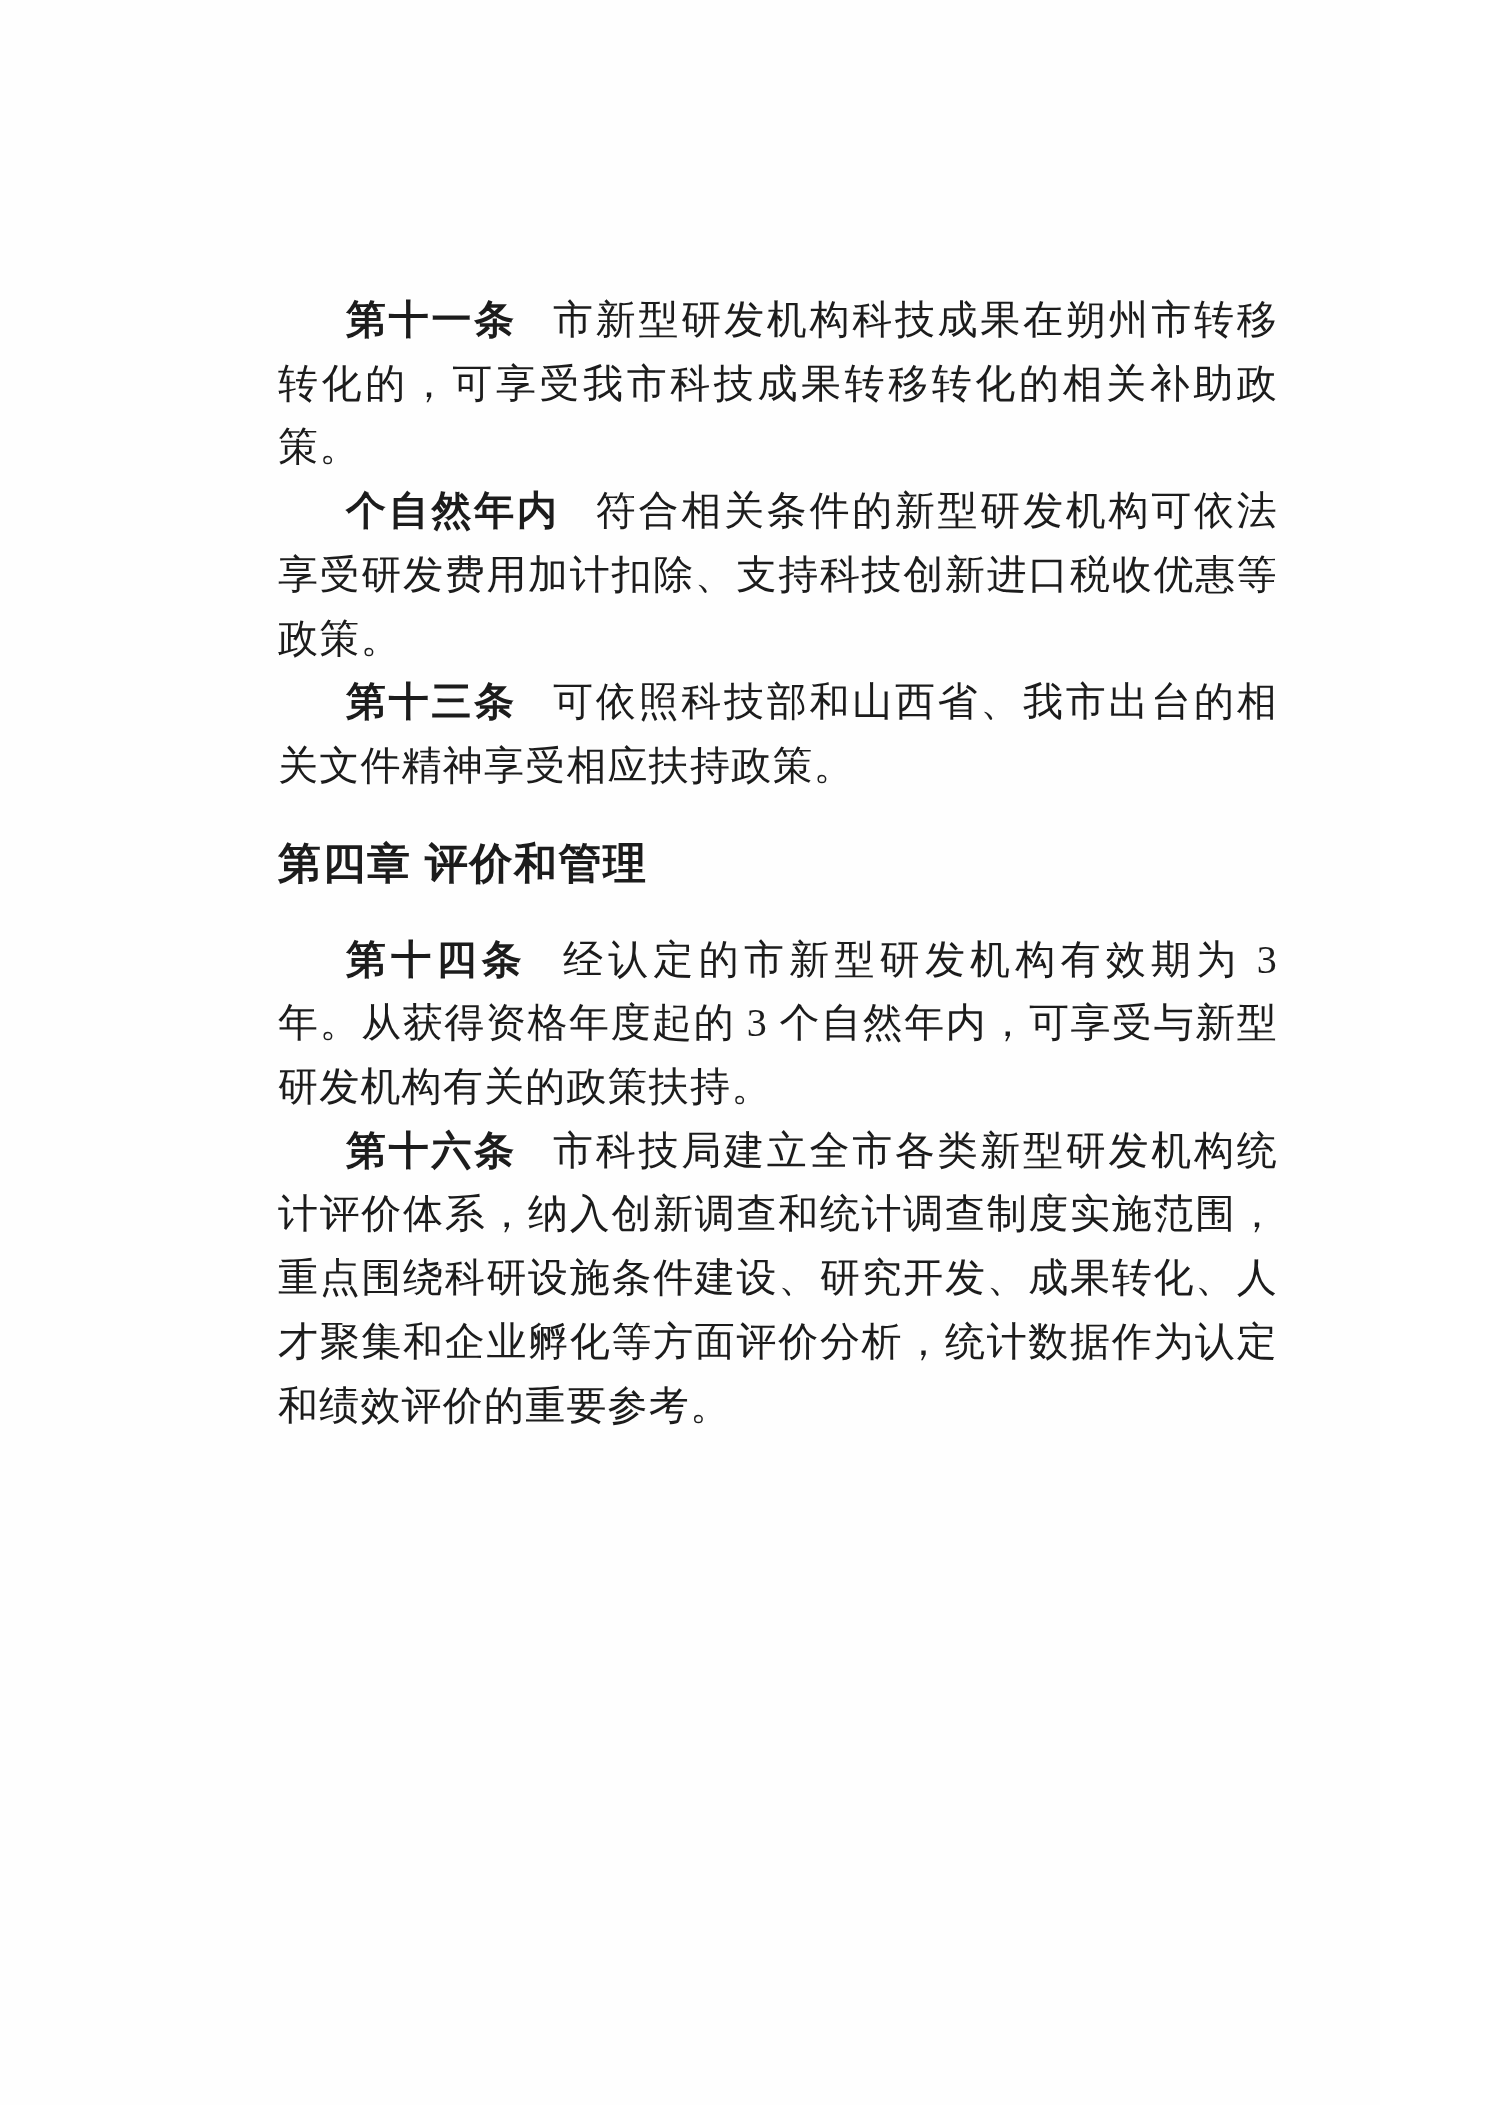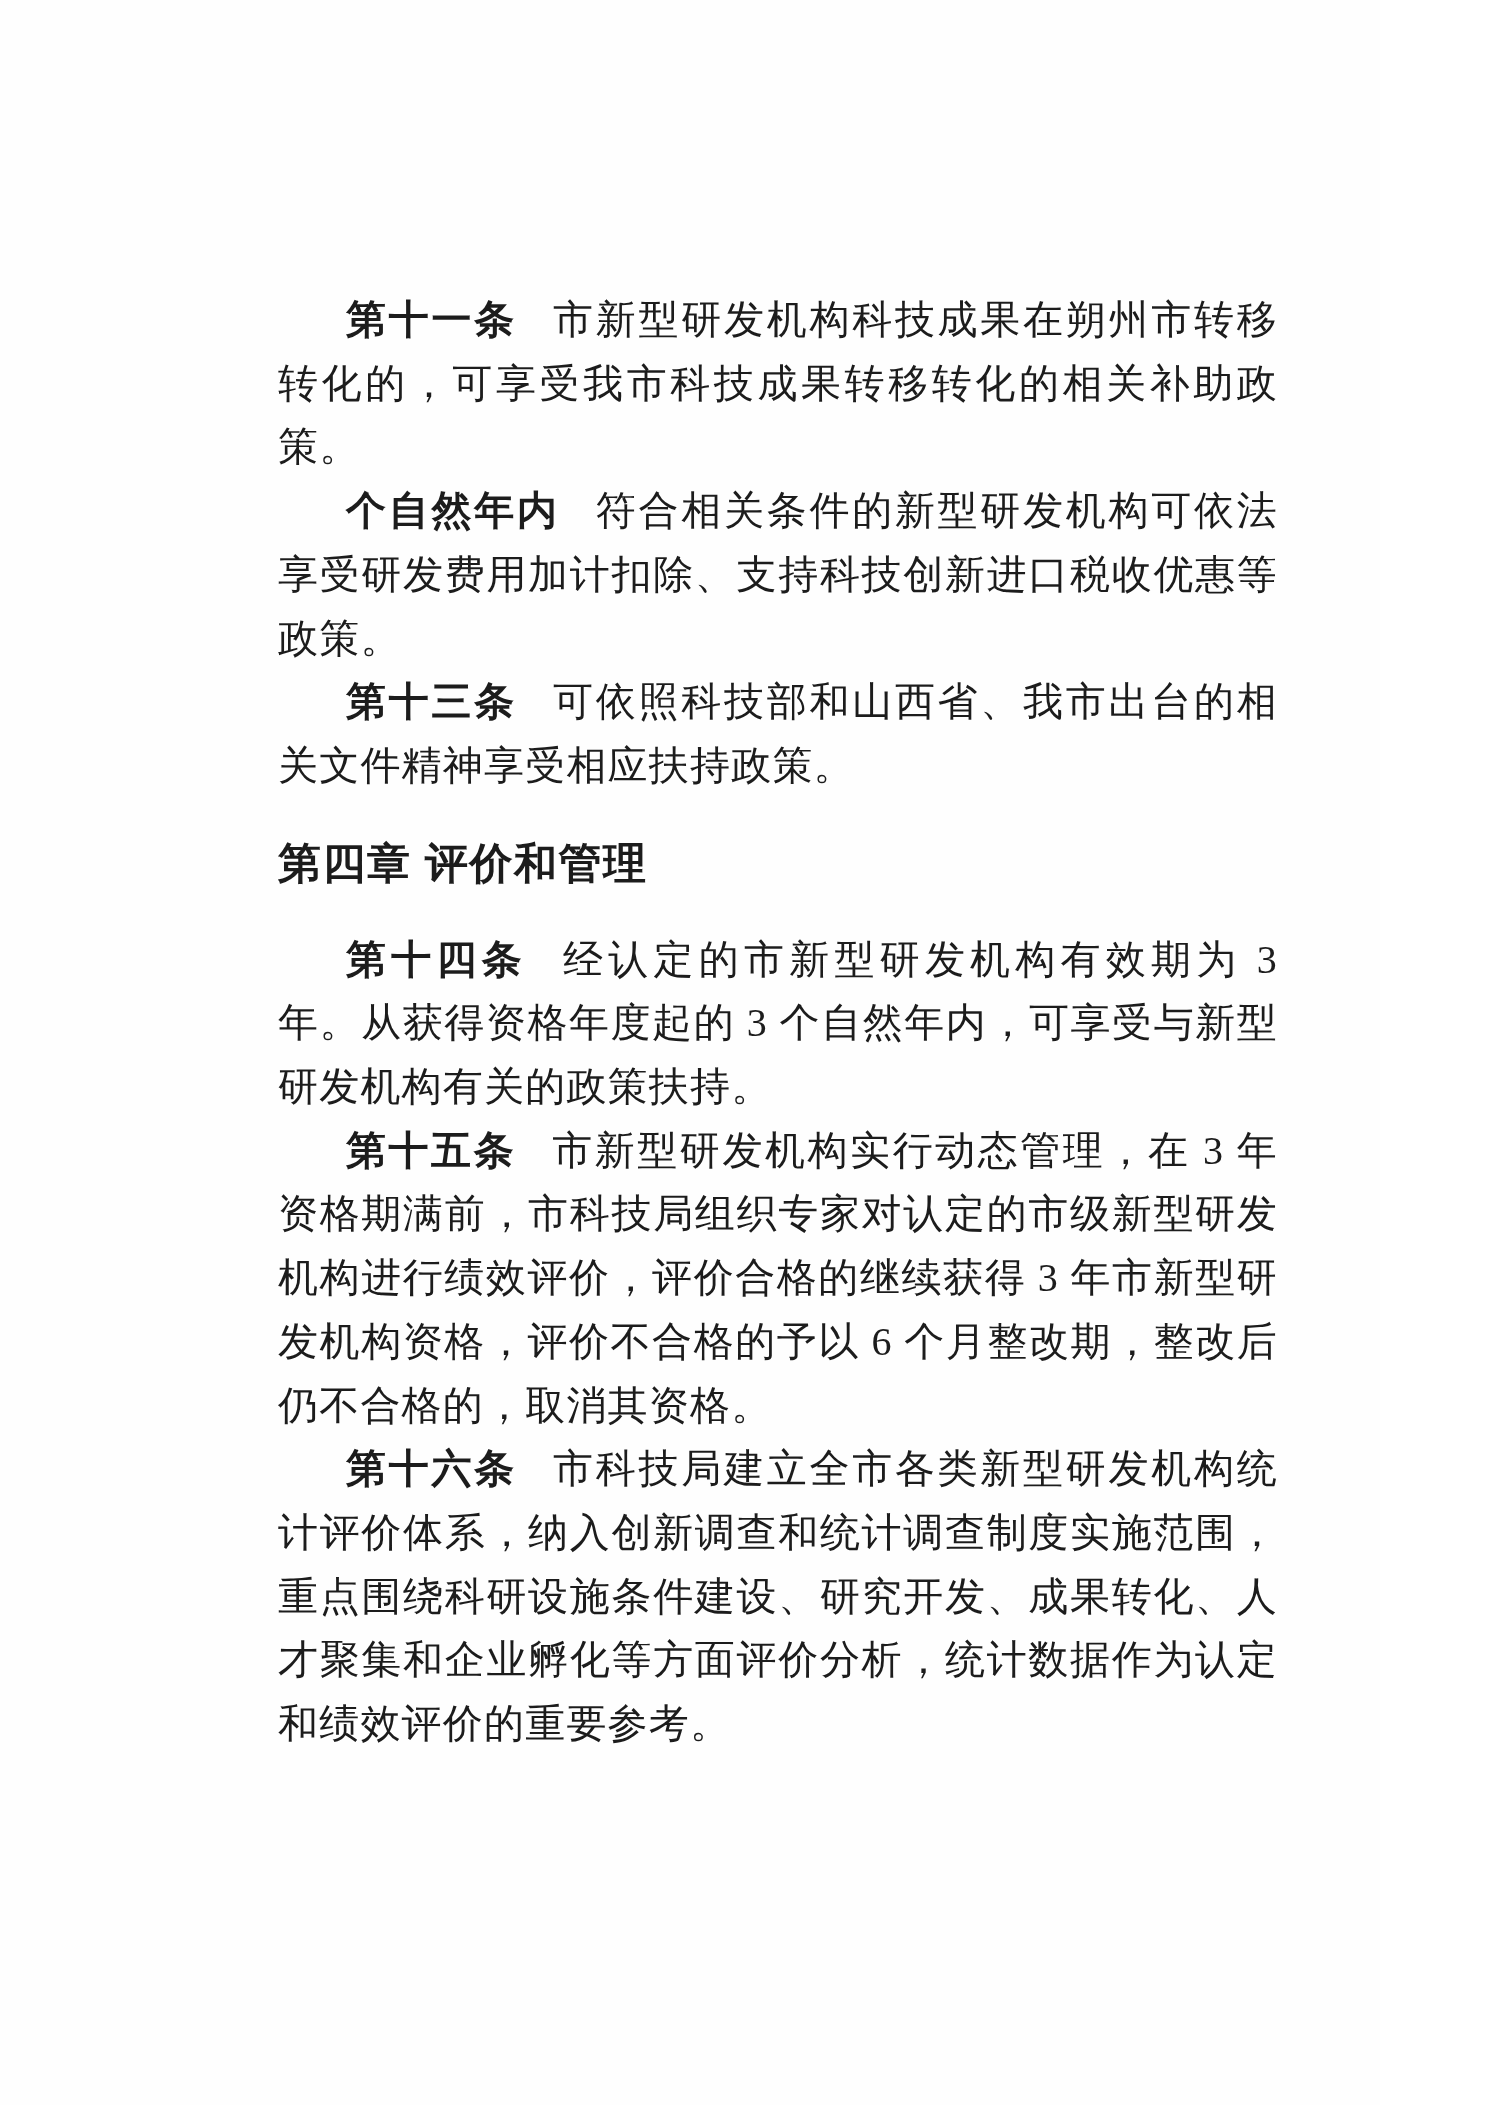--- a/index.html
+++ b/index.html
@@ -55,19 +55,18 @@
     <p class="para"><span class="art-num">第十一条</span><span class="art-text">市新型研发机构科技成果在朔州市转移转化的，可享受我市科技成果转移转化的相关补助政策。</span></p>
 
     <p class="para"><span class="art-num">个自然年内</span><span class="art-text">符合相关条件的新型研发机构可依法享受研发费用加计扣除、支持科技创新进口税收优惠等政策。</span></p>
 
     <p class="para"><span class="art-num">第十三条</span><span class="art-text">可依照科技部和山西省、我市出台的相关文件精神享受相应扶持政策。</span></p>
 
     <h2 class="chapter">第四章 评价和管理</h2>
 
     <p class="para"><span class="art-num">第十四条</span><span class="art-text">经认定的市新型研发机构有效期为 3 年。从获得资格年度起的 3 个自然年内，可享受与新型研发机构有关的政策扶持。</span></p>
 
-    <p class="para"><span class="art-num">第十五条</span><span class="art-text">市新型研发机构实行动态管理，在 3 年资格期满前，市科技局组织专家对认定的市级新型研发机构进行绩效评价，评价合格的继续获得 3 年市新型研发机构资格，评价不合格的予以 6 个月整改期，整改后仍不合格的，取消其资格。</span></p>
 
     <p class="para"><span class="art-num">第十六条</span><span class="art-text">市科技局建立全市各类新型研发机构统计评价体系，纳入创新调查和统计调查制度实施范围，重点围绕科研设施条件建设、研究开发、成果转化、人才聚集和企业孵化等方面评价分析，统计数据作为认定和绩效评价的重要参考。</span></p>
 
 
   </div>
 </div>
 
 </body></html>

